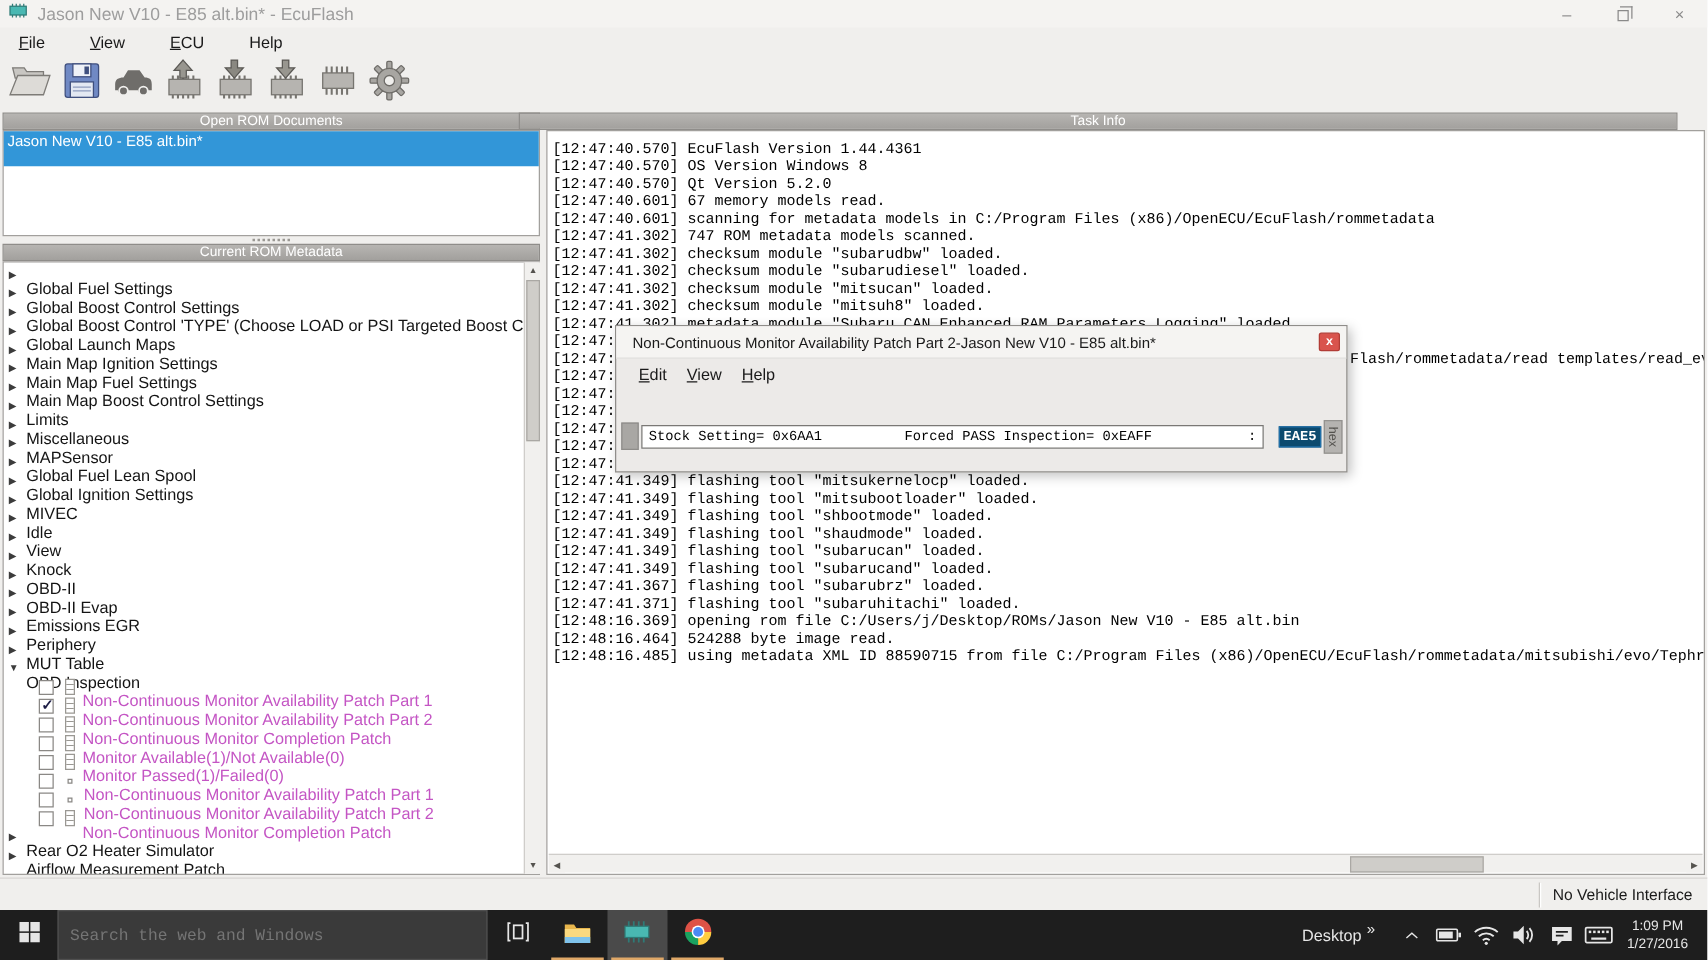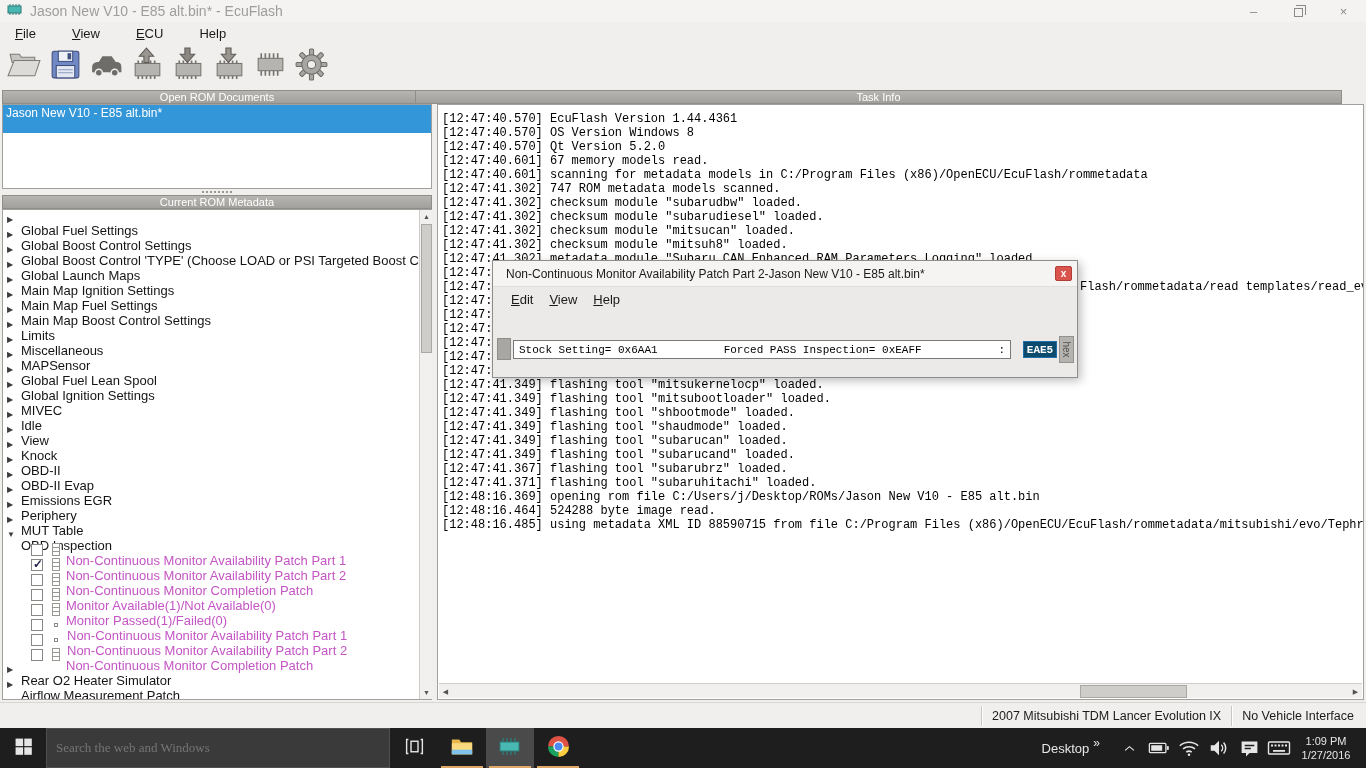--- a/index.html
+++ b/index.html
@@ -71,21 +71,21 @@
 
   
   .statusbar { position:absolute; left:0; top:702px; width:1366px; height:26px; background:#f0efed; border-top:1px solid #d8d6d3; display:flex; align-items:center; justify-content:flex-end; font-size:12.5px; color:#1a1a1a; }
   .statseg { padding:0 10px; height:20px; display:flex; align-items:center; border-left:1px solid #c9c7c4; box-shadow:inset 1px 0 0 #fff; white-space:nowrap; }
   .statusbar .statseg:last-child { margin-right:2px; }
 
   
   .taskbar { position:absolute; left:0; top:728px; width:1366px; height:40px; background:#1e1e1e; display:flex; align-items:stretch; color:#e6e6e6; }
   .tb-start { width:46px; display:flex; align-items:center; justify-content:center; }
   .tb-search { width:344px; display:flex; align-items:center; background:#3a3a3a; border:1px solid #4f4f4f; }
-  .tb-search input { width:100%; background:transparent; border:none; outline:none; color:#fdba74; font-size:13px; padding-left:9px; font-family:Liberation Serif, serif; }
+  .tb-search input { width:100%; background:transparent; border:none; outline:none; color:#fdba74; font-size:13px; padding-left:9px; font-family:Liberation Mono, monospace; }
   .tb-btn { width:48px; display:flex; align-items:center; justify-content:center; position:relative; }
   .tb-btn.open::after { content:""; position:absolute; left:3px; right:3px; bottom:0; height:2px; background:#dfa868; }
   .tb-btn.active { background:#4a4a4a; }
   .tb-right { margin-left:auto; display:flex; align-items:center; }
   .tb-desktop { font-size:13px; color:#e6e6e6; padding:0 4px 0 10px; }
   .tb-chev { font-size:12px; color:#e6e6e6; padding-right:14px; position:relative; top:-5px; }
   .trayicon { width:30px; display:flex; align-items:center; justify-content:center; height:40px; }
   .tb-clock { width:72px; text-align:center; font-size:11px; line-height:14px; padding-right:8px; }
 </style>
 </head>
@@ -441,21 +441,20 @@
       <span>Stock Setting= 0x6AA1          Forced PASS Inspection= 0xEAFF</span>
       <span>:</span>
     </div>
     <div class="dlg-value">EAE5</div>
     <div class="dlg-hextab">
         <span>hex</span>
       </div>
   </div>
 
   <div class="statusbar">
-    <div class="statseg">2007 Mitsubishi TDM Lancer Evolution IX</div>
     <div class="statseg">No Vehicle Interface</div>
   </div>
 
   <div class="taskbar">
     <div class="tb-start">
       <span><svg width="19" height="19" viewBox="0 0 24 24" fill="#e6e6e6">
             <rect x="2" y="2" width="9.5" height="9.5"></rect>
             <rect x="13" y="2" width="9.5" height="9.5"></rect>
             <rect x="2" y="13" width="9.5" height="9.5"></rect>
             <rect x="13" y="13" width="9.5" height="9.5"></rect>

